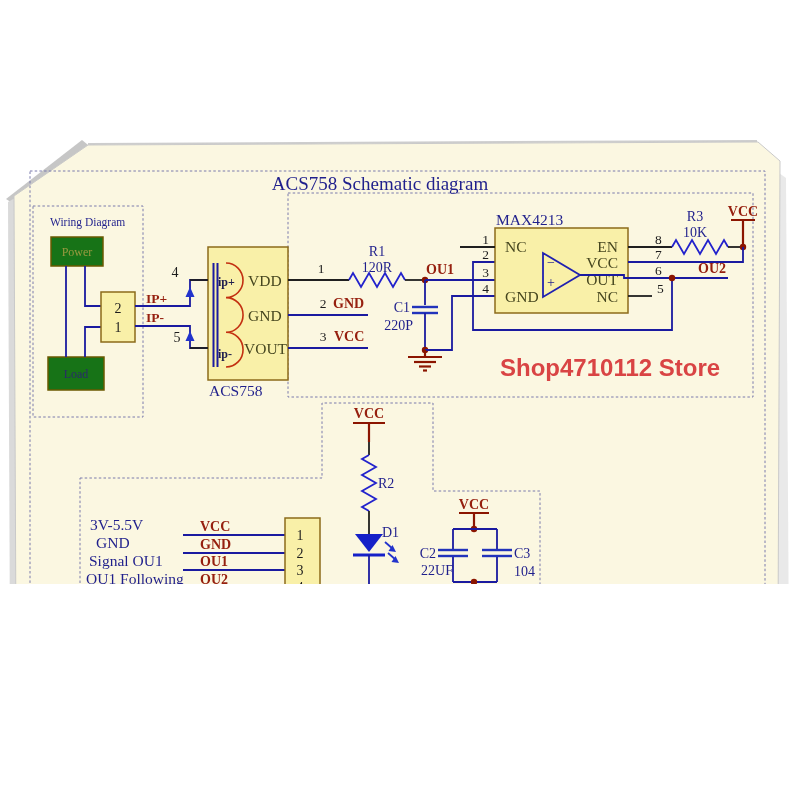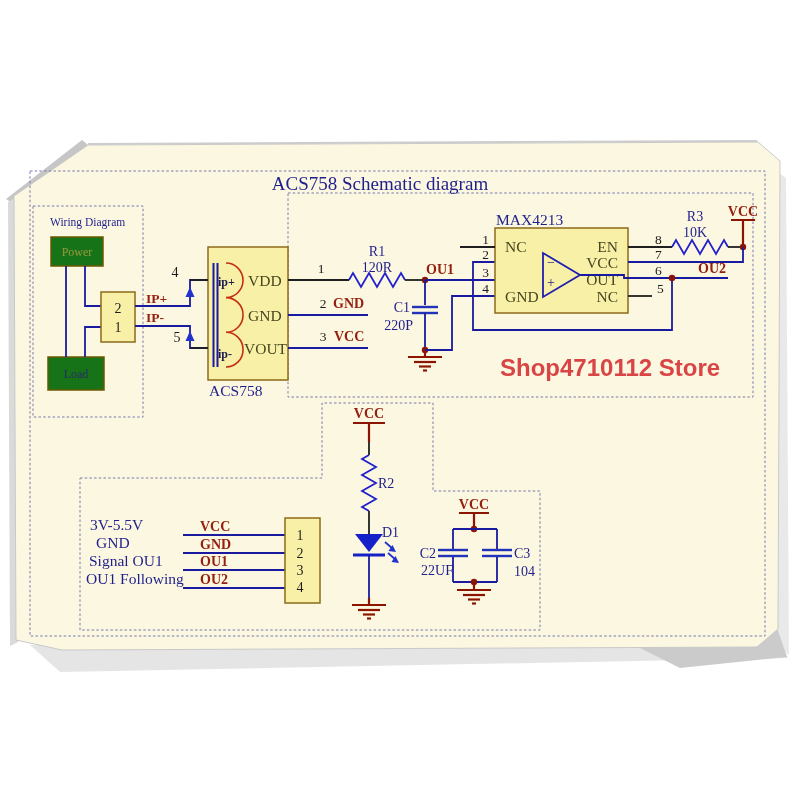--- a/index.html
+++ b/index.html
@@ -1,16 +1,16 @@
 <!DOCTYPE html>
 <html><head>
 <meta charset="utf-8">
 <style>
   html,body{margin:0;padding:0;background:#fff;}
-  #stage{position:relative;width:800px;height:800px;background:#ffffff;overflow:hidden;}
+  #stage{position:relative;width:800px;height:584px;background:#ffffff;overflow:hidden;}
   svg{display:block;}
   text{font-family:"Liberation Serif", serif;}
   .navy{fill:#1F1F8C;}
   .red{fill:#96200F;font-weight:bold;}
   .olive{fill:#46461F;}
   .blk{fill:#1c1c1c;}
   .ipfill{fill:#20204f;font-weight:bold;}
   .powtxt{fill:#9a9a40;}
   .loadtxt{fill:#2a2a6a;}
   .s11{font-size:11.5px;}

